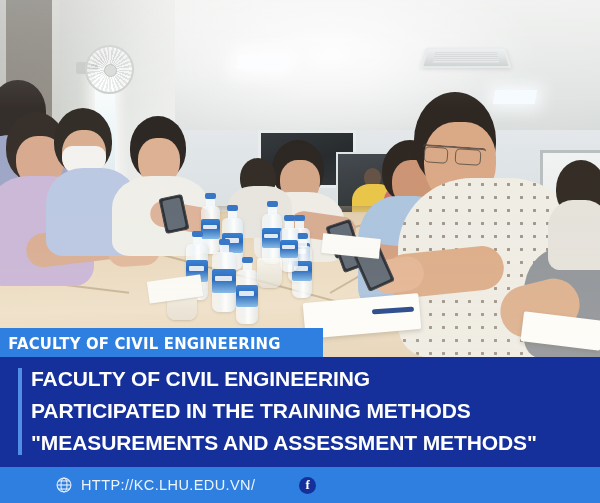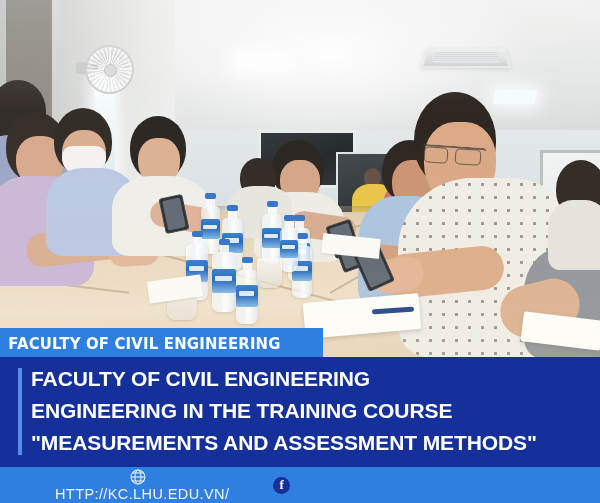--- a/index.html
+++ b/index.html
@@ -240,21 +240,21 @@
     display: flex; align-items: center;
   }
   .footer-item {
     display: flex; align-items: center;
     color: #eef4fb;
     font-family: "Liberation Sans", sans-serif;
     font-size: 14.5px;
     letter-spacing: 0.4px;
     white-space: nowrap;
   }
-  .footer-item.web { margin-left: 55px; flex-direction: column; }
+  .footer-item.web { margin-left: 55px; }
   .footer-item.fb  { margin-left: 44px; }
   .footer-icon { flex: 0 0 auto; margin-right: 8px; display: block; }
   .fb-circle {
     width: 17px; height: 17px; border-radius: 50%;
     background: #16309b;
     display: flex; align-items: center; justify-content: center;
     margin-right: 8px; flex: 0 0 auto;
   }
   .fb-circle span {
     color: #ffffff; font-family: "Liberation Serif", serif;
@@ -430,21 +430,21 @@
   </div>
 
   <div class="tagbar">
     <div class="tagbar-text">FACULTY OF CIVIL ENGINEERING</div>
   </div>
 
   <div class="titleblock">
     <div class="accent-bar"></div>
     <div class="title-lines">
       <div class="title-line">FACULTY OF CIVIL ENGINEERING</div>
-      <div class="title-line">ENGINEERING IN THE TRAINING COURSE</div>
+      <div class="title-line">PARTICIPATED IN THE TRAINING METHODS</div>
       <div class="title-line">"MEASUREMENTS AND ASSESSMENT METHODS"</div>
     </div>
   </div>
 
   <div class="footer">
 
     <div class="footer-item web">
       <svg class="footer-icon" width="18" height="18" viewBox="0 0 24 24" fill="none" stroke="#dfe9f7" stroke-width="1.6">
         <circle cx="12" cy="12" r="9.2"></circle>
         <ellipse cx="12" cy="12" rx="4" ry="9.2"></ellipse>

